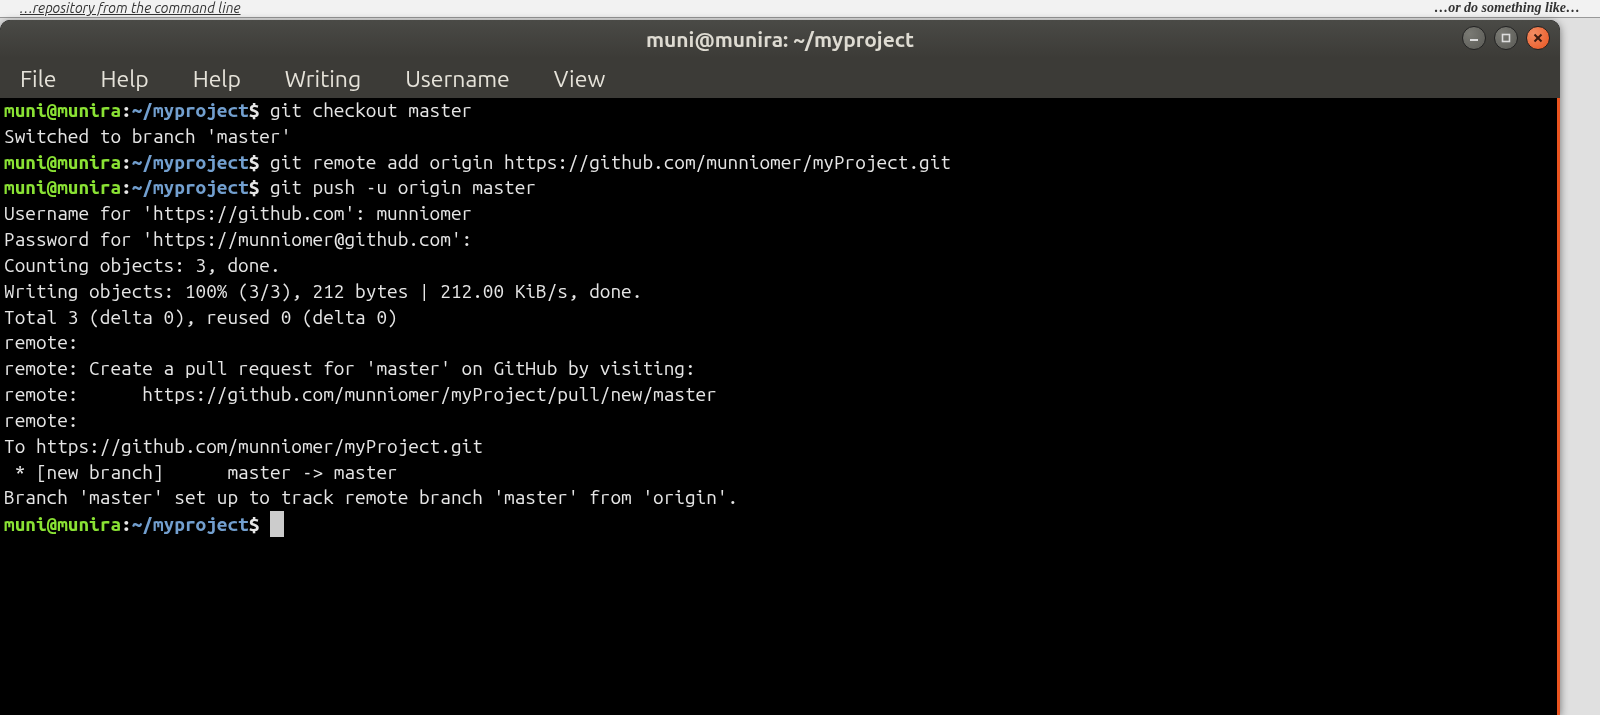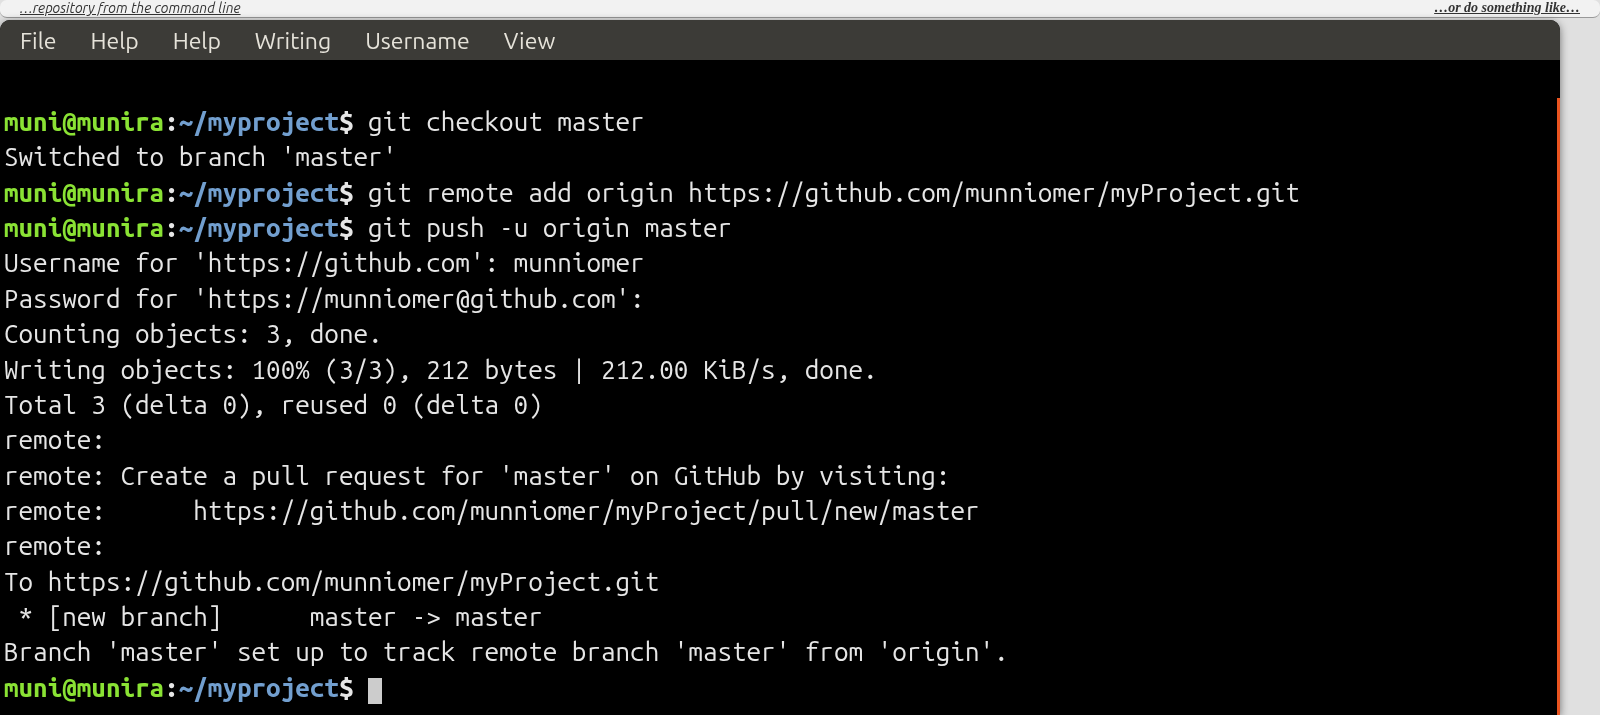--- a/index.html
+++ b/index.html
@@ -16,24 +16,23 @@
     top: 0; left: 0; width: 1600px; height: 18px;
     background: #f2f2f2;
     border-bottom: 1px solid #999;
     font-style: italic;
     font-size: 14px;
     color: #333;
     display: flex;
     justify-content: space-between;
     padding: 0 20px;
     box-sizing: border-box;
-    border-radius: 7px;
   }
   .partial-left  { text-decoration: underline; }
-  .partial-right { text-decoration: underline; font-style: italic; font-family: serif; font-weight: 600;}
+  .partial-right { font-style: italic; font-family: serif; font-weight: 600;}
   .terminal-window {
     position: absolute;
     left: 0;
     top: 20px;
     width: 1560px;
     height: 695px;
     background: #000;
     border-radius: 10px 10px 0 0;
     box-shadow: 0 2px 8px rgba(0,0,0,0.5);
     overflow: hidden;
@@ -75,38 +74,38 @@
   .win-min { background: radial-gradient(circle at 30% 30%, #7a7a74, #5a5a55); color:#ddd;}
   .win-max { background: radial-gradient(circle at 30% 30%, #7a7a74, #5a5a55); color:#ddd;}
   .win-close { background: radial-gradient(circle at 30% 30%, #f28d63, #e95420); color:#3a1a10;}
   .win-min svg, .win-max svg, .win-close svg { width: 12px; height: 12px; }
   .menubar {
     height: 40px;
     background: #3c3b37;
     display: flex;
     align-items: center;
     padding: 0 8px;
-    gap: 10px;
+    gap: 20px;
   }
   .menu-item {
     color: #e6e3da;
     font-size: 23px;
     padding: 4px 12px;
     cursor: default;
   }
   .terminal-body {
     position: absolute;
     top: 78px;
     left: 0;
     right: 0;
     bottom: 0;
     background: #000;
-    padding: 6px 4px;
+    padding: 0 4px;
     font-family: "Ubuntu Mono", "DejaVu Sans Mono", monospace;
-    font-size: 26px;
+    font-size: 19px;
     line-height: 1.36;
     color: #e6e6e6;
     white-space: pre;
     overflow: hidden;
     border-right: 3px solid #e95420;
   }
   .tuser { color: #8ae234; font-weight: bold; }
   .tcolon{ color: #e6e6e6; font-weight: bold;}
   .tpath { color: #729fcf; font-weight: bold; }
   .tdoll { color: #e6e6e6; font-weight: bold;}
@@ -122,20 +121,41 @@
 </head>
 <body>
 
 <div class="partial-bg">
   <span class="partial-left">…repository from the command line</span>
   <span class="partial-right">…or do something like…</span>
 </div>
 
 <div class="terminal-window">
 
+  <div class="titlebar">
+    <span class="title-text">muni@munira: ~/myproject</span>
+    <div class="window-controls">
+      <div class="win-btn win-min">
+        <svg viewBox="0 0 12 12">
+            <line x1="2" y1="8" x2="10" y2="8" stroke="#ddd" stroke-width="2"></line>
+          </svg>
+      </div>
+      <div class="win-btn win-max">
+        <svg viewBox="0 0 12 12">
+            <rect x="2.5" y="2.5" width="7" height="7" fill="none" stroke="#ddd" stroke-width="1.6"></rect>
+          </svg>
+      </div>
+      <div class="win-btn win-close">
+        <svg viewBox="0 0 12 12">
+          <line x1="2.5" y1="2.5" x2="9.5" y2="9.5" stroke="#3a1a10" stroke-width="2"></line>
+          <line x1="9.5" y1="2.5" x2="2.5" y2="9.5" stroke="#3a1a10" stroke-width="2"></line>
+        </svg>
+      </div>
+    </div>
+  </div>
 
   <div class="menubar">
     <div class="menu-item">File</div>
     <div class="menu-item">Help</div>
     <div class="menu-item">Help</div>
     <div class="menu-item">Writing</div>
     <div class="menu-item">Username</div>
     <div class="menu-item">View</div>
   </div>
 

